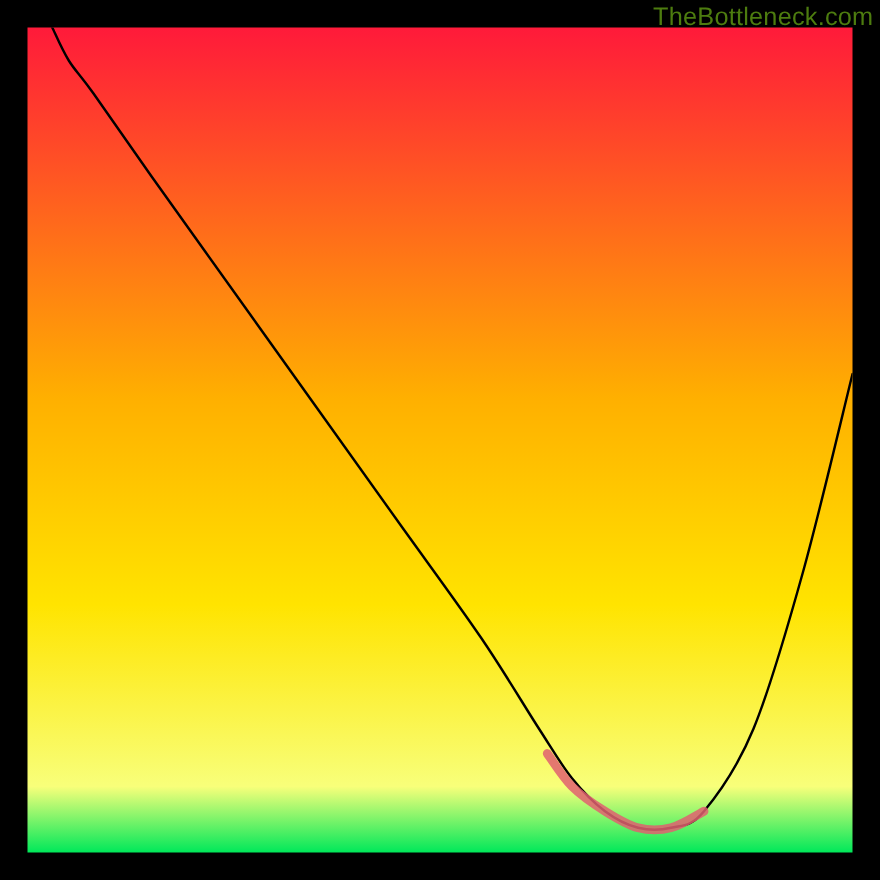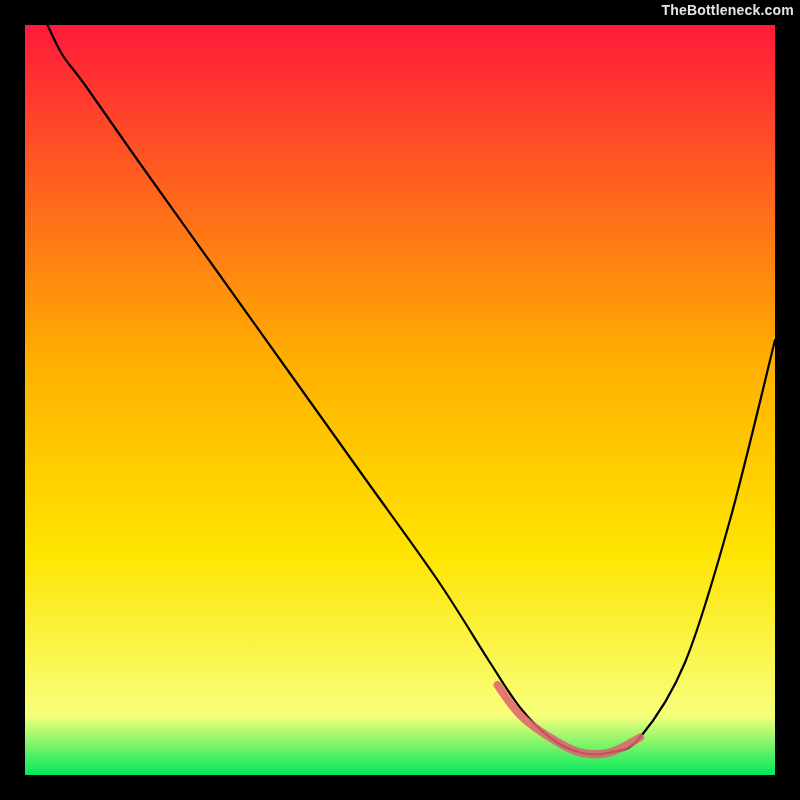--- a/index.html
+++ b/index.html
@@ -14,23 +14,23 @@
     position: relative;
     width: 800px;
     height: 800px;
     background: #000;
   }
   .watermark {
     position: absolute;
     top: 2px;
     right: 6px;
     font-family: Arial, Helvetica, sans-serif;
-    font-size: 14px;
-    font-weight: 700;
-    color: #e5e5e5;
+    font-size: 23px;
+    font-weight: 400;
+    color: #4d7c0f;
     letter-spacing: 0.2px;
     user-select: none;
   }
   svg {
     position: absolute;
     left: 0;
     top: 0;
   }
 </style>
 </head>

